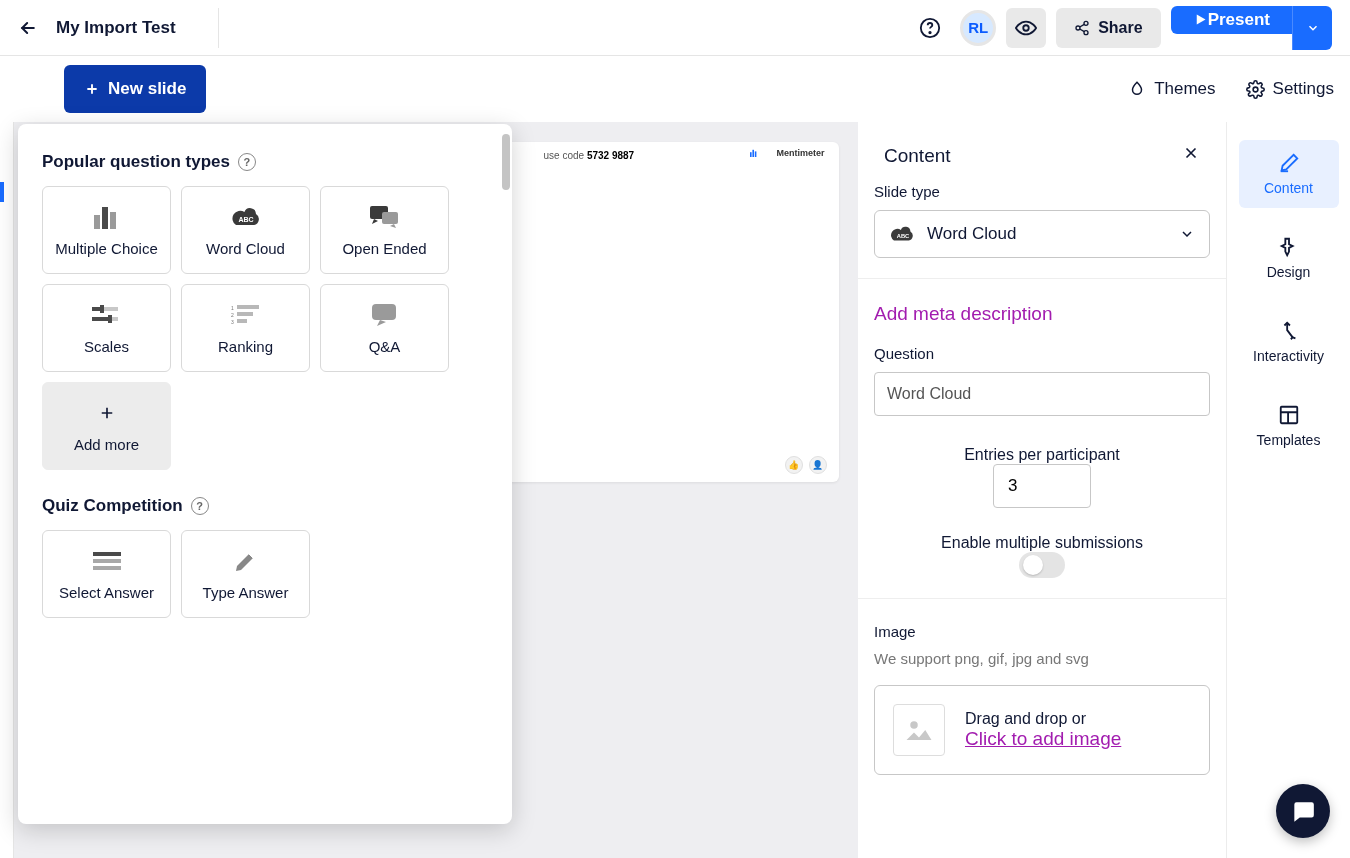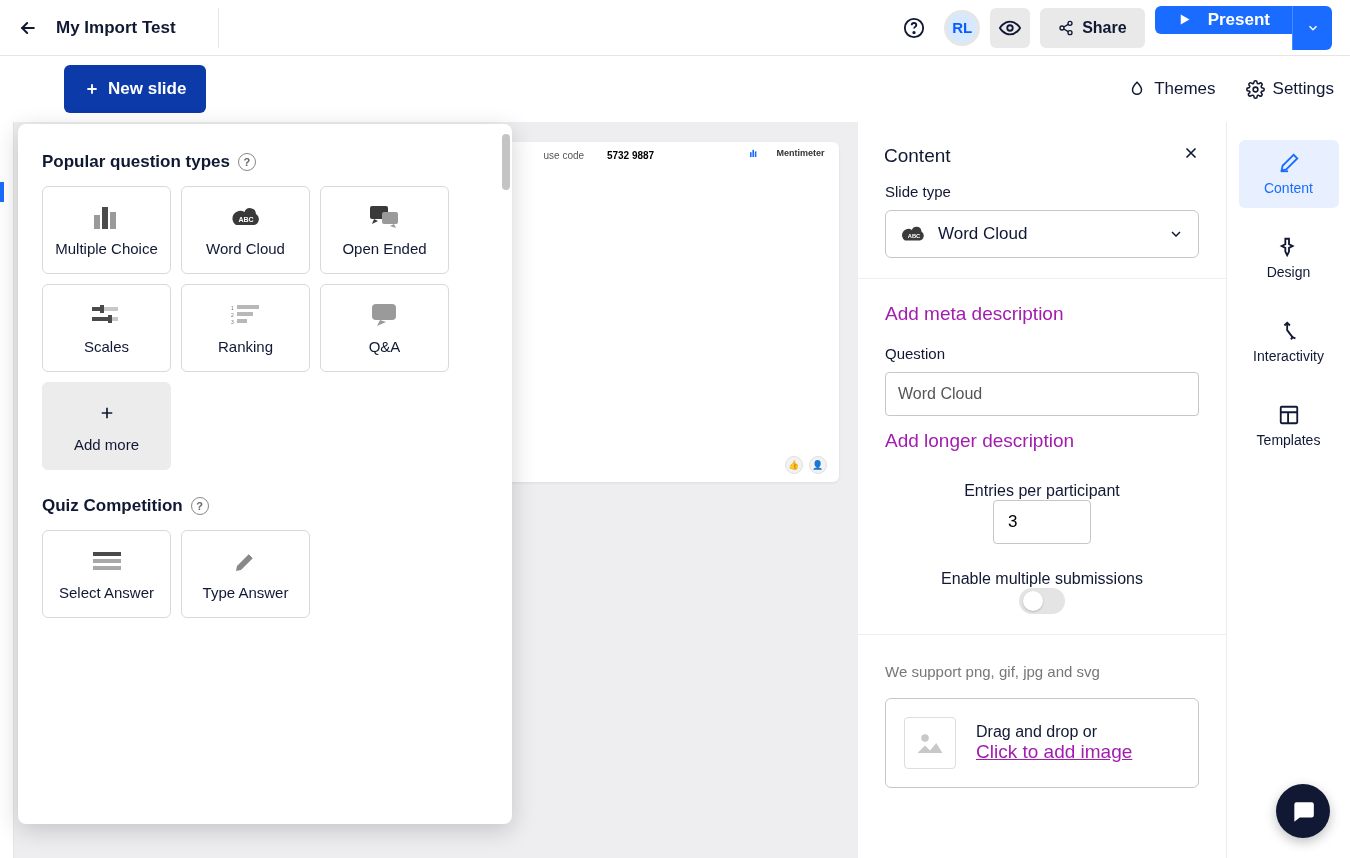--- a/index.html
+++ b/index.html
@@ -11,54 +11,54 @@
   .back-arrow { width: 20px; height: 20px; display:flex; align-items:center; justify-content:center; cursor:pointer; }
   .title { font-size: 17px; font-weight: 600; color: #101834; }
   .title-divider { width:1px; height: 40px; background:#e5e5e5; margin-left: 24px; }
 
   .header-right { display: flex; align-items: center; gap: 10px; }
   .icon-btn { width: 40px; height: 40px; border-radius: 6px; display:flex; align-items:center; justify-content:center; background:#fff; cursor:pointer; }
   .icon-btn.gray { background:#e9e9e9; }
   .avatar-badge { width:36px; height:36px; border-radius:50%; background:#d7e9ff; color:#0b5cff; font-weight:600; font-size:15px; display:flex;align-items:center;justify-content:center; border:3px solid #e6e6e6;}
   .share-btn { display:flex; align-items:center; gap:8px; background:#e9e9e9; border-radius:6px; padding:0 18px; height:40px; font-weight:600; color:#101834; cursor:pointer; font-size:16px;}
   .present-group { display:flex; }
-  .present-btn { display:flex; align-items:center; gap:16px; background:#196cff; color:#fff; font-weight:700; font-size:17px; height:28px; padding:0 22px; border-radius:6px 0 0 6px; cursor:pointer;}
+  .present-btn { display:flex; align-items:center; gap:0; background:#196cff; color:#fff; font-weight:700; font-size:17px; height:28px; padding:0 22px; border-radius:6px 0 0 6px; cursor:pointer;}
   .present-chevron { width:40px; height:44px; background:#196cff; display:flex; align-items:center; justify-content:center; border-radius:0 6px 6px 0; border-left:1px solid #4a8aff; cursor:pointer;}
 
   
   .toolbar { height: 66px; display:flex; align-items:center; justify-content:space-between; padding: 0 16px; }
   .toolbar-left { display:flex; gap:10px; align-items:center;padding-left:48px; }
   .new-slide-btn { display:flex; align-items:center; gap:8px; background:#0c3aa9; color:#fff; font-weight:700; font-size:17px; height:48px; padding:0 20px; border-radius:6px; cursor:pointer;}
   .import-btn { position:relative; display:flex; align-items:center; gap:8px; background:#e3e3e3; color:#101834; font-weight:500; font-size:17px; height:48px; padding:0 20px; border-radius:6px; cursor:pointer;}
   .import-badge { position:absolute; top:-6px; right:-6px; width:16px; height:16px; border-radius:50%; background:#00c07f; display:flex; align-items:center; justify-content:center;}
   .toolbar-right { display:flex; gap:30px; align-items:center; }
   .toolbar-link { display:flex; align-items:center; gap:8px; font-size:17px; font-weight:500; color:#101834; cursor:pointer;}
 
   
   .main { position:absolute; top:122px; left:0; right:0; bottom:0; background:#eeeef1; display:flex; }
 
   .slides-rail { width:14px; background:#fff; border-right:1px solid #e5e5e5; position:relative;}
   .slides-rail .marker { position:absolute; top:60px; left:0; width:4px; height:20px; background:#196cff;}
 
   .canvas-area { flex:1; display:flex; justify-content:center; padding-top:20px; }
   .slide-preview { width:805px; height:340px; background:#fff; border-radius:6px; position:relative; box-shadow:0 1px 3px rgba(0,0,0,.08);}
   .slide-code { position:absolute; top:8px; left:510px; font-size:10px; color:#555;}
-  .slide-code b { color:#000;margin-left:20px;}
+  .slide-code b { color:#000;}
   .slide-brand { position:absolute; top:6px; right:14px; font-size:9px; font-weight:700; color:#333; display:flex; align-items:center; gap:18px;}
   .slide-brand svg { width:8px; height:8px; }
   .slide-footer-icons { position:absolute; bottom:8px; right:12px; display:flex; gap:6px;}
   .slide-footer-icons span { width:18px; height:18px; border-radius:50%; background:#f2f2f2; border:1px solid #e0e0e0; display:flex;align-items:center;justify-content:center; font-size:9px; color:#666;}
 
   
   .content-panel { width:368px; background:#fff; display:flex; flex-direction:column; margin:0; overflow-y:auto; position:relative;}
   .content-panel::-webkit-scrollbar{width:8px;} .content-panel::-webkit-scrollbar-thumb{background:#ccc;border-radius:4px;}
   .panel-header { display:flex; justify-content:space-between; align-items:center; padding:22px 26px 16px;}
   .panel-header h2 { font-size:19px; font-weight:500; color:#101834;}
   .panel-close { cursor:pointer; font-size:20px; font-weight:400;}
-  .panel-section { padding: 0 27px 20px; }
+  .panel-section { padding: 0 16px 20px; }
   .panel-label { font-size:15px; font-weight:500; color:#101834; margin-bottom:10px;}
   .slide-type-select { border:1px solid #c7c7c7; border-radius:6px; height:48px; display:flex; align-items:center; padding:0 14px; gap:10px; cursor:pointer; justify-content:space-between;}
   .slide-type-select .left { display:flex; align-items:center; gap:10px; font-size:17px; color:#101834;}
   .panel-divider { height:1px; background:#eee; }
   .link-blue { color:#a21caf; font-size:19px; cursor:pointer; text-decoration:none;}
   .text-input { border:1px solid #c7c7c7; border-radius:4px; height:44px; padding:0 12px; font-size:16px; width:100%; color:#555;}
   .row-between { display:flex; justify-content:space-between; align-items:center;flex-direction:column; }
   .small-input { border:1px solid #c7c7c7; border-radius:4px; width:98px; height:44px; padding:0 14px; font-size:17px;}
   .toggle { width:46px; height:26px; border-radius:14px; background:#e4e4e4; position:relative; cursor:pointer;}
   .toggle .knob { width:20px; height:20px; border-radius:50%; background:#fff; position:absolute; top:3px; left:4px; box-shadow:0 1px 2px rgba(0,0,0,.2);}
@@ -216,36 +216,36 @@
         <svg width="16" height="16" viewBox="0 0 24 24" fill="none" stroke="#101834" stroke-width="2.2">
             <path d="M6 9l6 6 6-6"></path>
           </svg>
       </div>
     </div>
     <div class="panel-divider"></div>
     <div class="panel-section" style="padding-top:24px;">
       <a class="link-blue">Add meta description</a>
       <div class="panel-label" style="margin-top:20px;">Question</div>
       <input class="text-input" value="Word Cloud" style="">
-      <a class="link-blue" style="display:block;margin-top:14px;">Add longer description</a>
 
       <div class="row-between" style="margin-top:30px;">
         <div style="font-size:16px;color:#101834;">Entries per participant</div>
         <input class="small-input" value="3" style="">
       </div>
 
       <div class="row-between" style="margin-top:26px;">
         <div style="font-size:16px;color:#101834;">Enable multiple submissions</div>
         <div class="toggle">
             <div class="knob"></div>
           </div>
       </div>
     </div>
     <div class="panel-divider"></div>
     <div class="panel-section" style="padding-top:24px;">
+      <div class="panel-label">Image</div>
       <div class="subtext">We support png, gif, jpg and svg</div>
       <div class="image-drop" style="margin-top:18px;">
         <div class="image-thumb">
           <svg width="30" height="26" viewBox="0 0 24 20" fill="#c8c8c8">
               <circle cx="8" cy="6" r="3"></circle>
               <path d="M2 18l6-6 4 4 5-6 5 8z"></path>
             </svg>
         </div>
         <div class="image-drop-text">
           <span>Drag and drop or</span><br>

